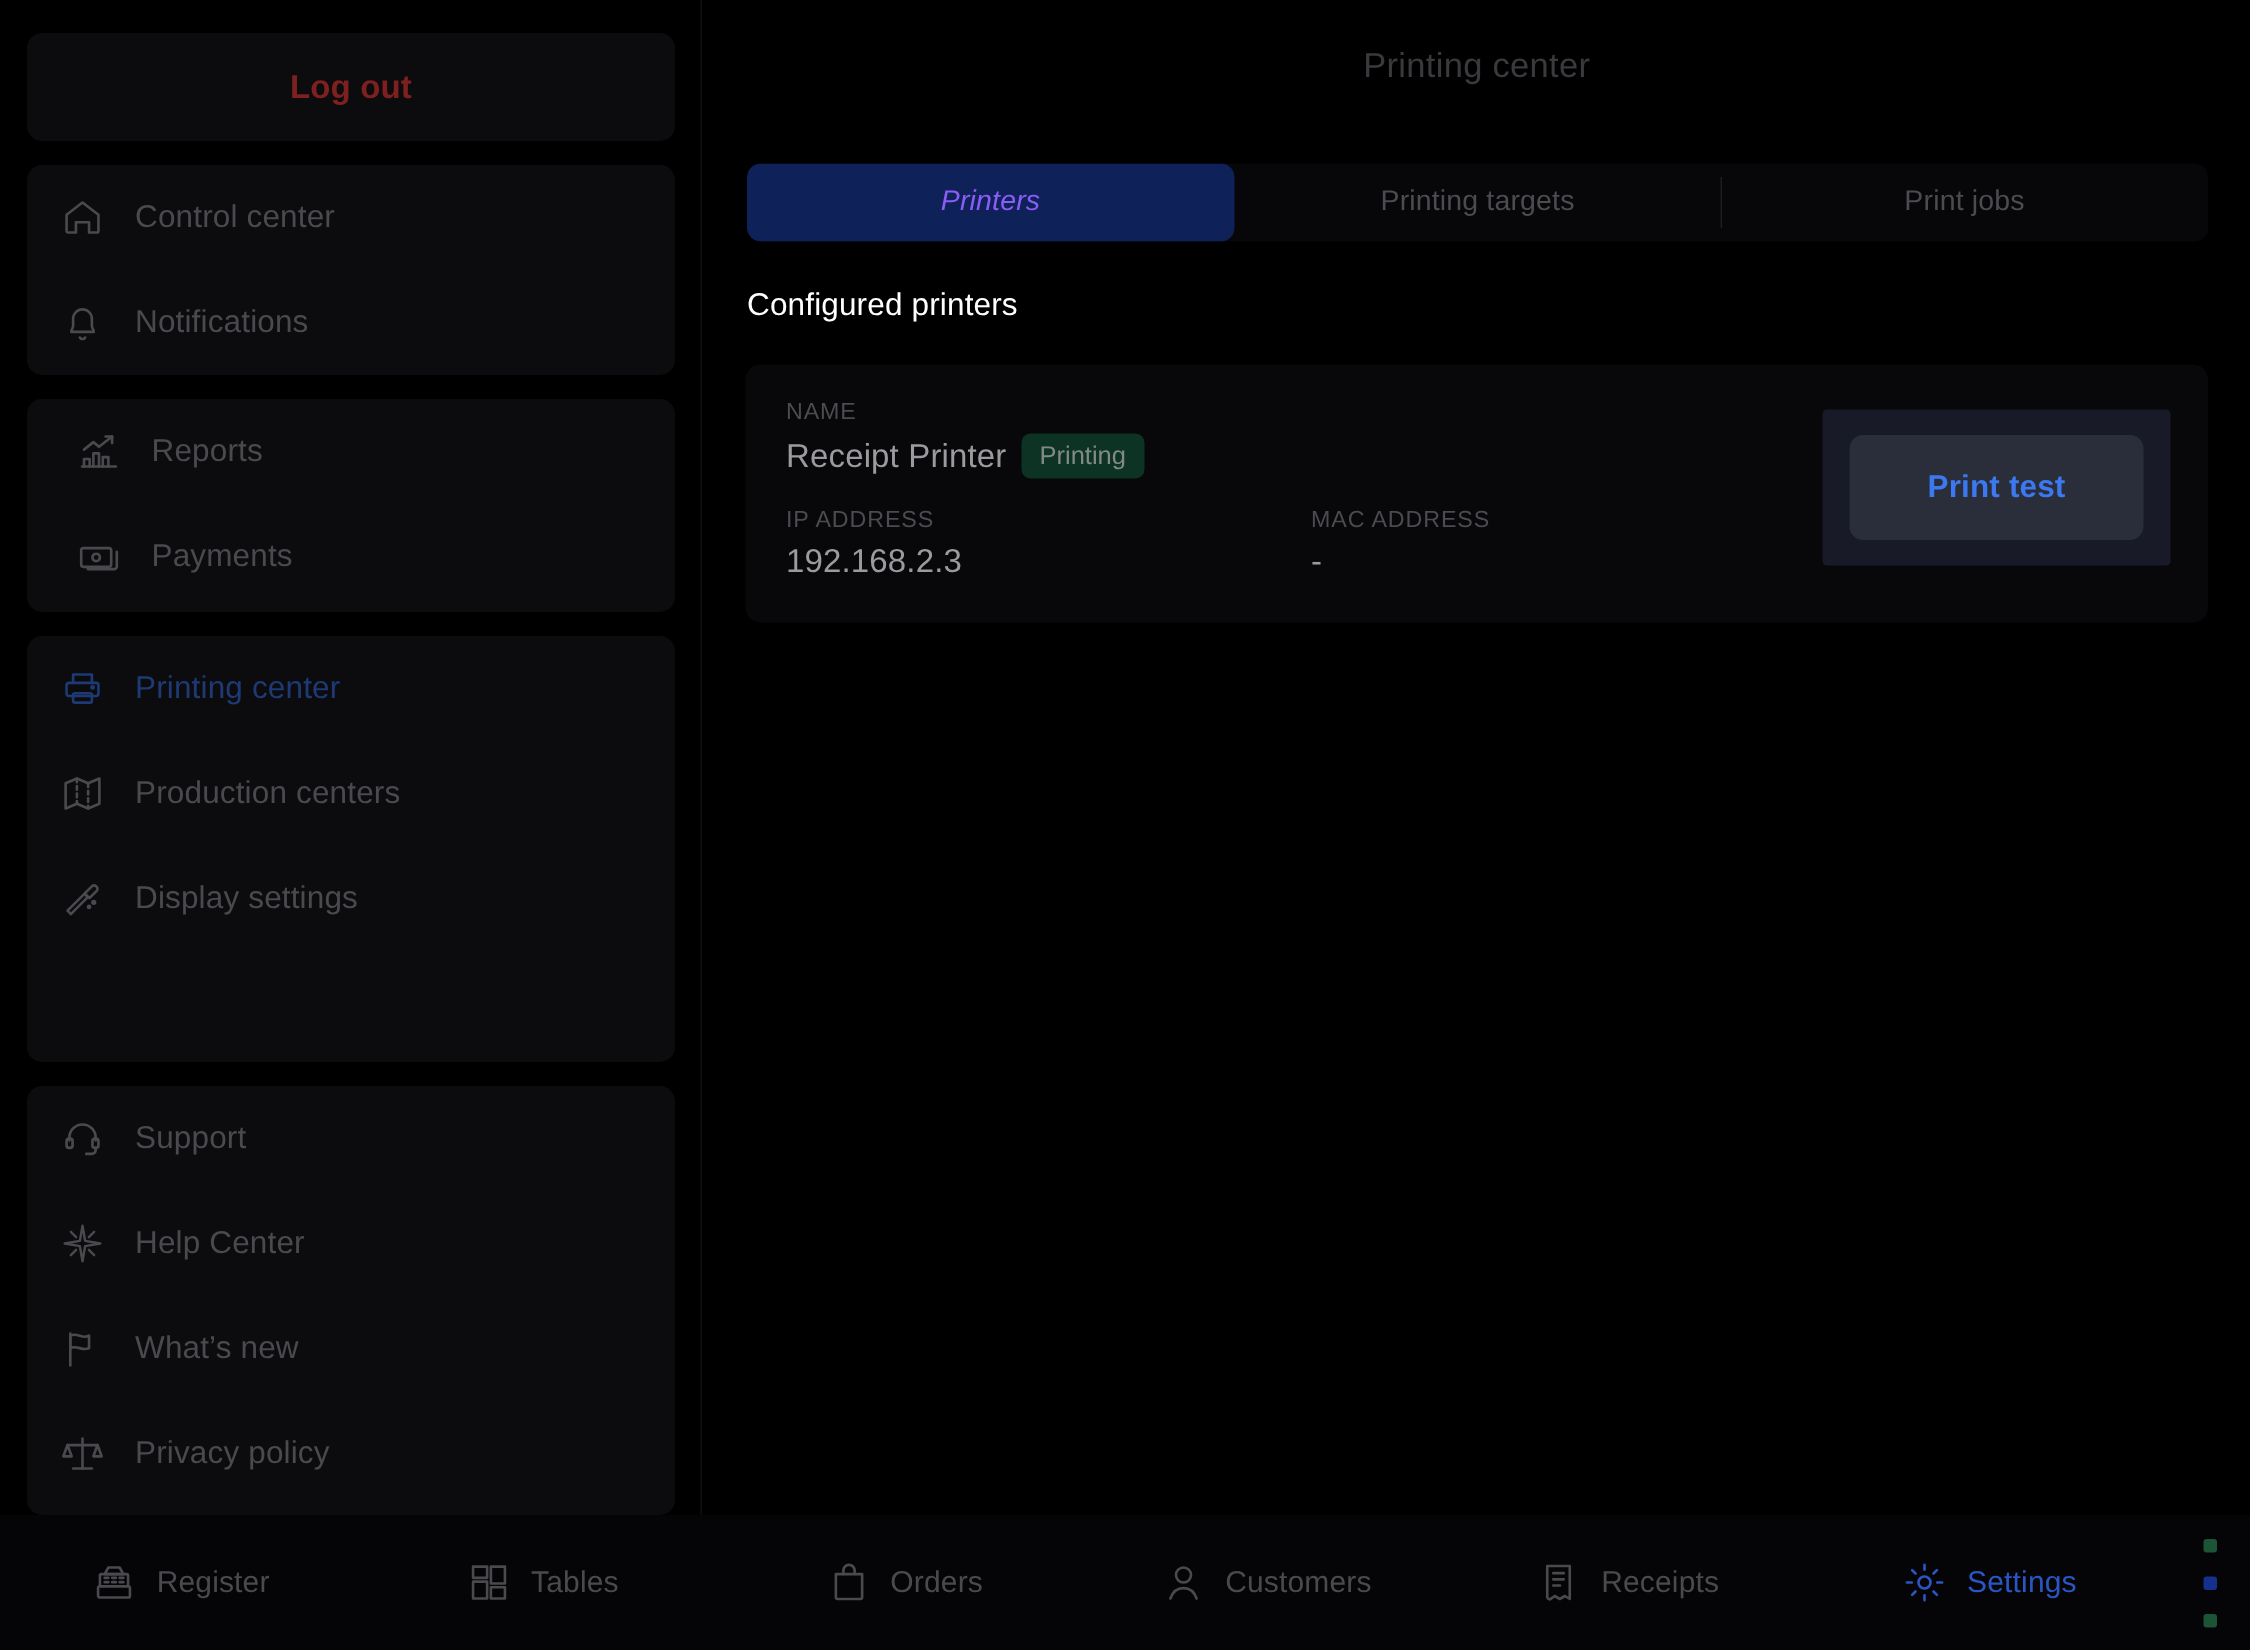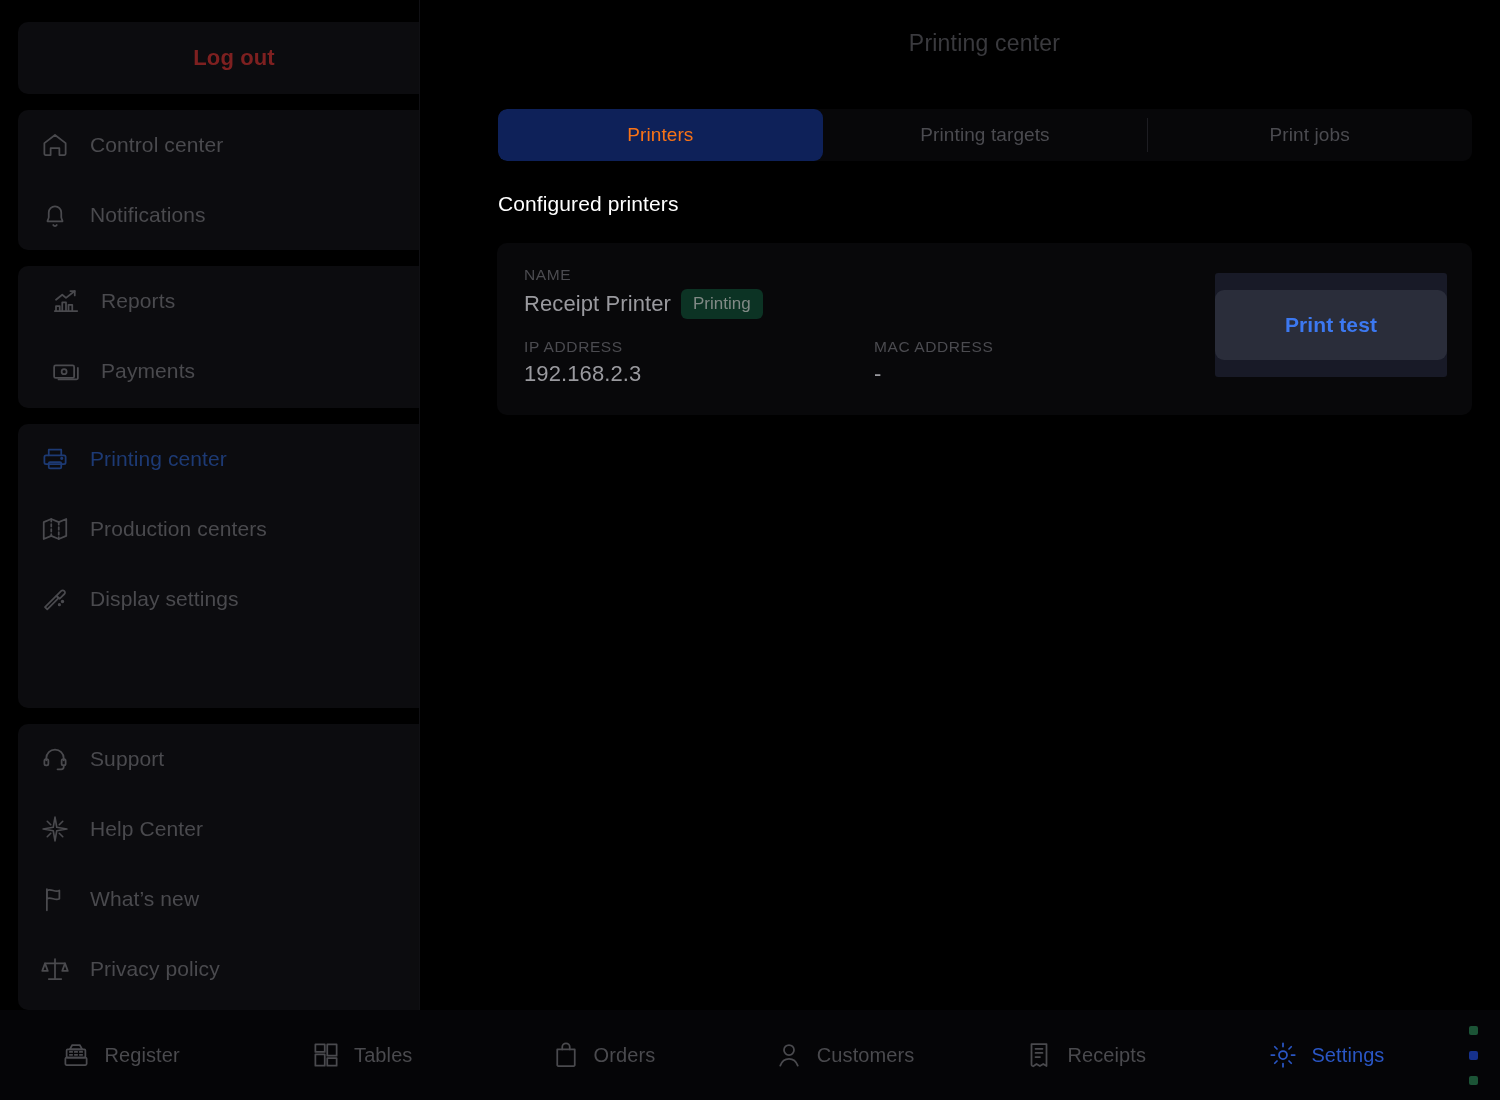--- a/index.html
+++ b/index.html
@@ -16,21 +16,21 @@
     position: relative;
     width: 1500px;
     height: 1100px;
     background: #000000;
   }
 
   
   #sidebar {
     position: absolute;
     left: 0; top: 0;
-    width: 420px;
+    width: 468px;
     height: 1010px;
     background: #000000;
     border-right: 1px solid #101014;
     overflow: hidden;
   }
 
   .side-panel {
     position: absolute;
     left: 18px;
     width: 432px;
@@ -113,21 +113,22 @@
     display: flex; align-items: center; justify-content: center;
     font-size: 19px;
     color: #4b4b50;
     cursor: pointer;
     position: relative;
     letter-spacing: .1px;
   }
   .tab.active {
     background: #0e2159;
     border-radius: 9px;
-    color: #f97316;
+    color: #8b5cf6;
+    font-style: italic;
   }
   .tab.has-divider::before {
     content: "";
     position: absolute;
     left: 0; top: 9px;
     width: 1px; height: 34px;
     background: #1d1d22;
   }
 
   #section-title {
@@ -177,21 +178,21 @@
 
   #print-test-wrap {
     position: absolute;
     left: 718px; top: 30px;
     width: 232px; height: 104px;
     background: #181a27;
     border-radius: 3px;
     display: flex; align-items: center; justify-content: center;
   }
   #print-test-btn {
-    width: 232px; height: 70px;
+    width: 196px; height: 70px;
     background: #2a2d3a;
     border: none;
     border-radius: 9px;
     color: #3c78f0;
     font-size: 21px;
     font-weight: 700;
     font-family: inherit;
     cursor: pointer;
     letter-spacing: .1px;
   }

